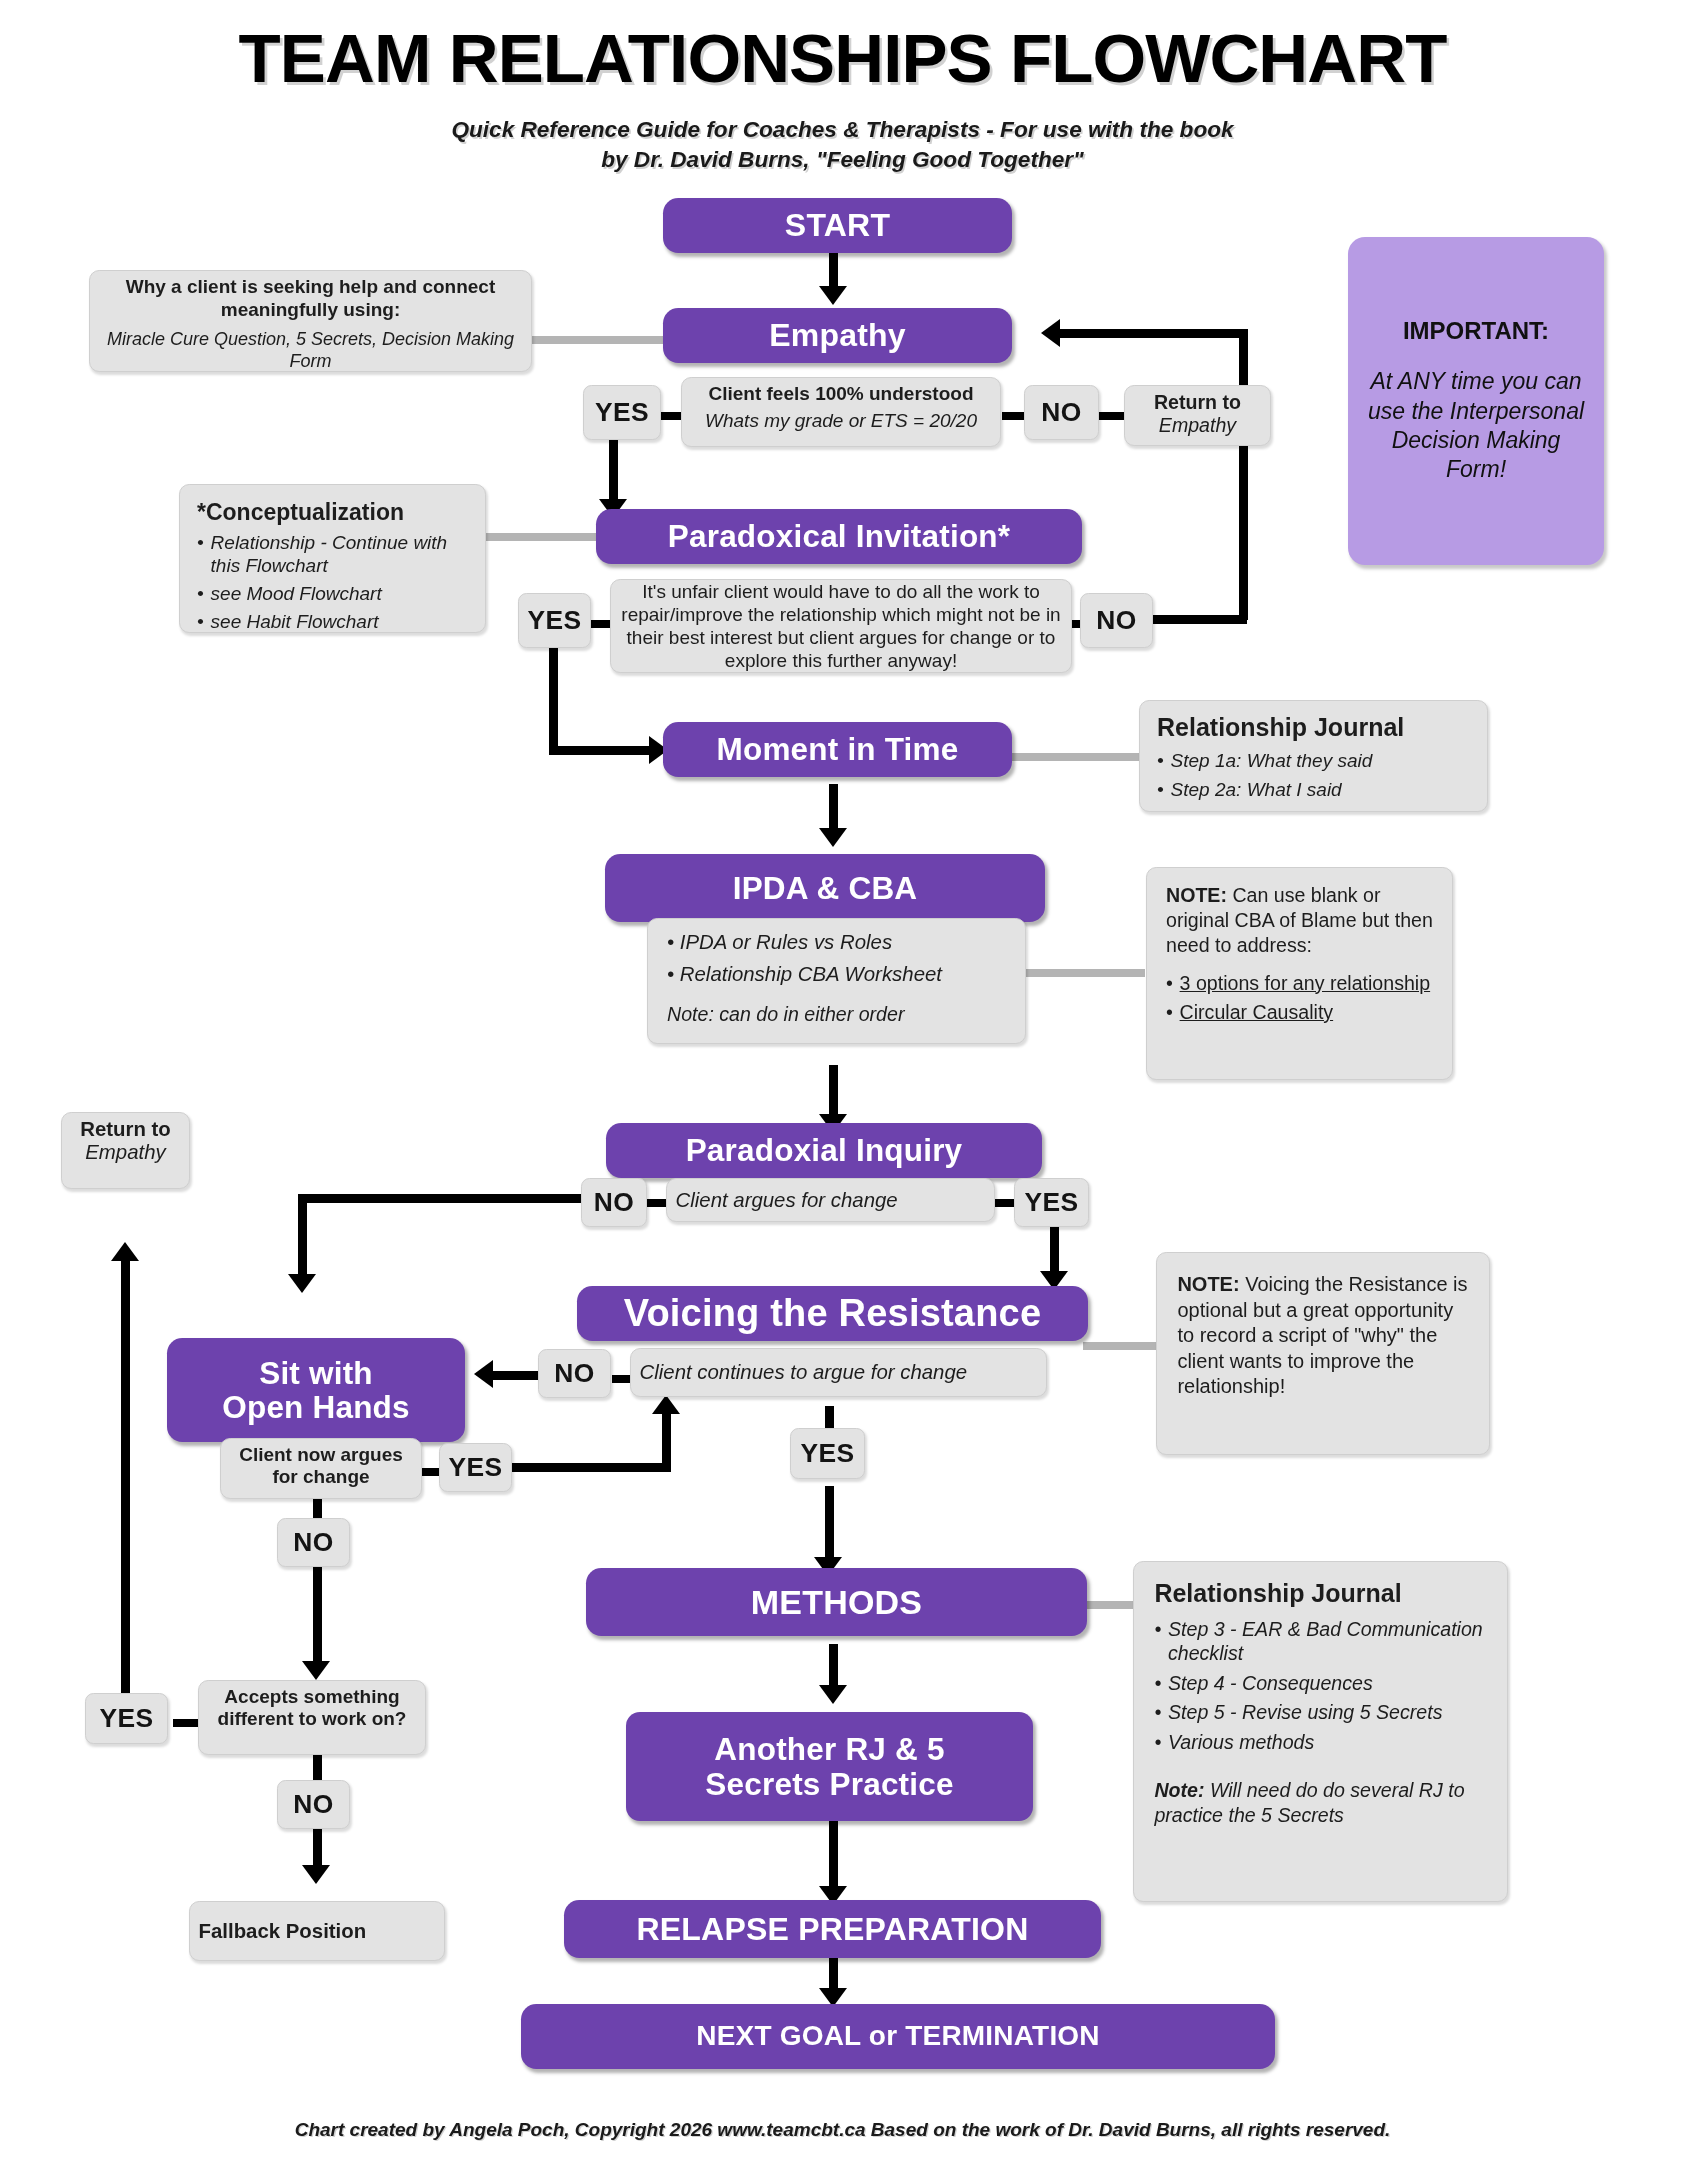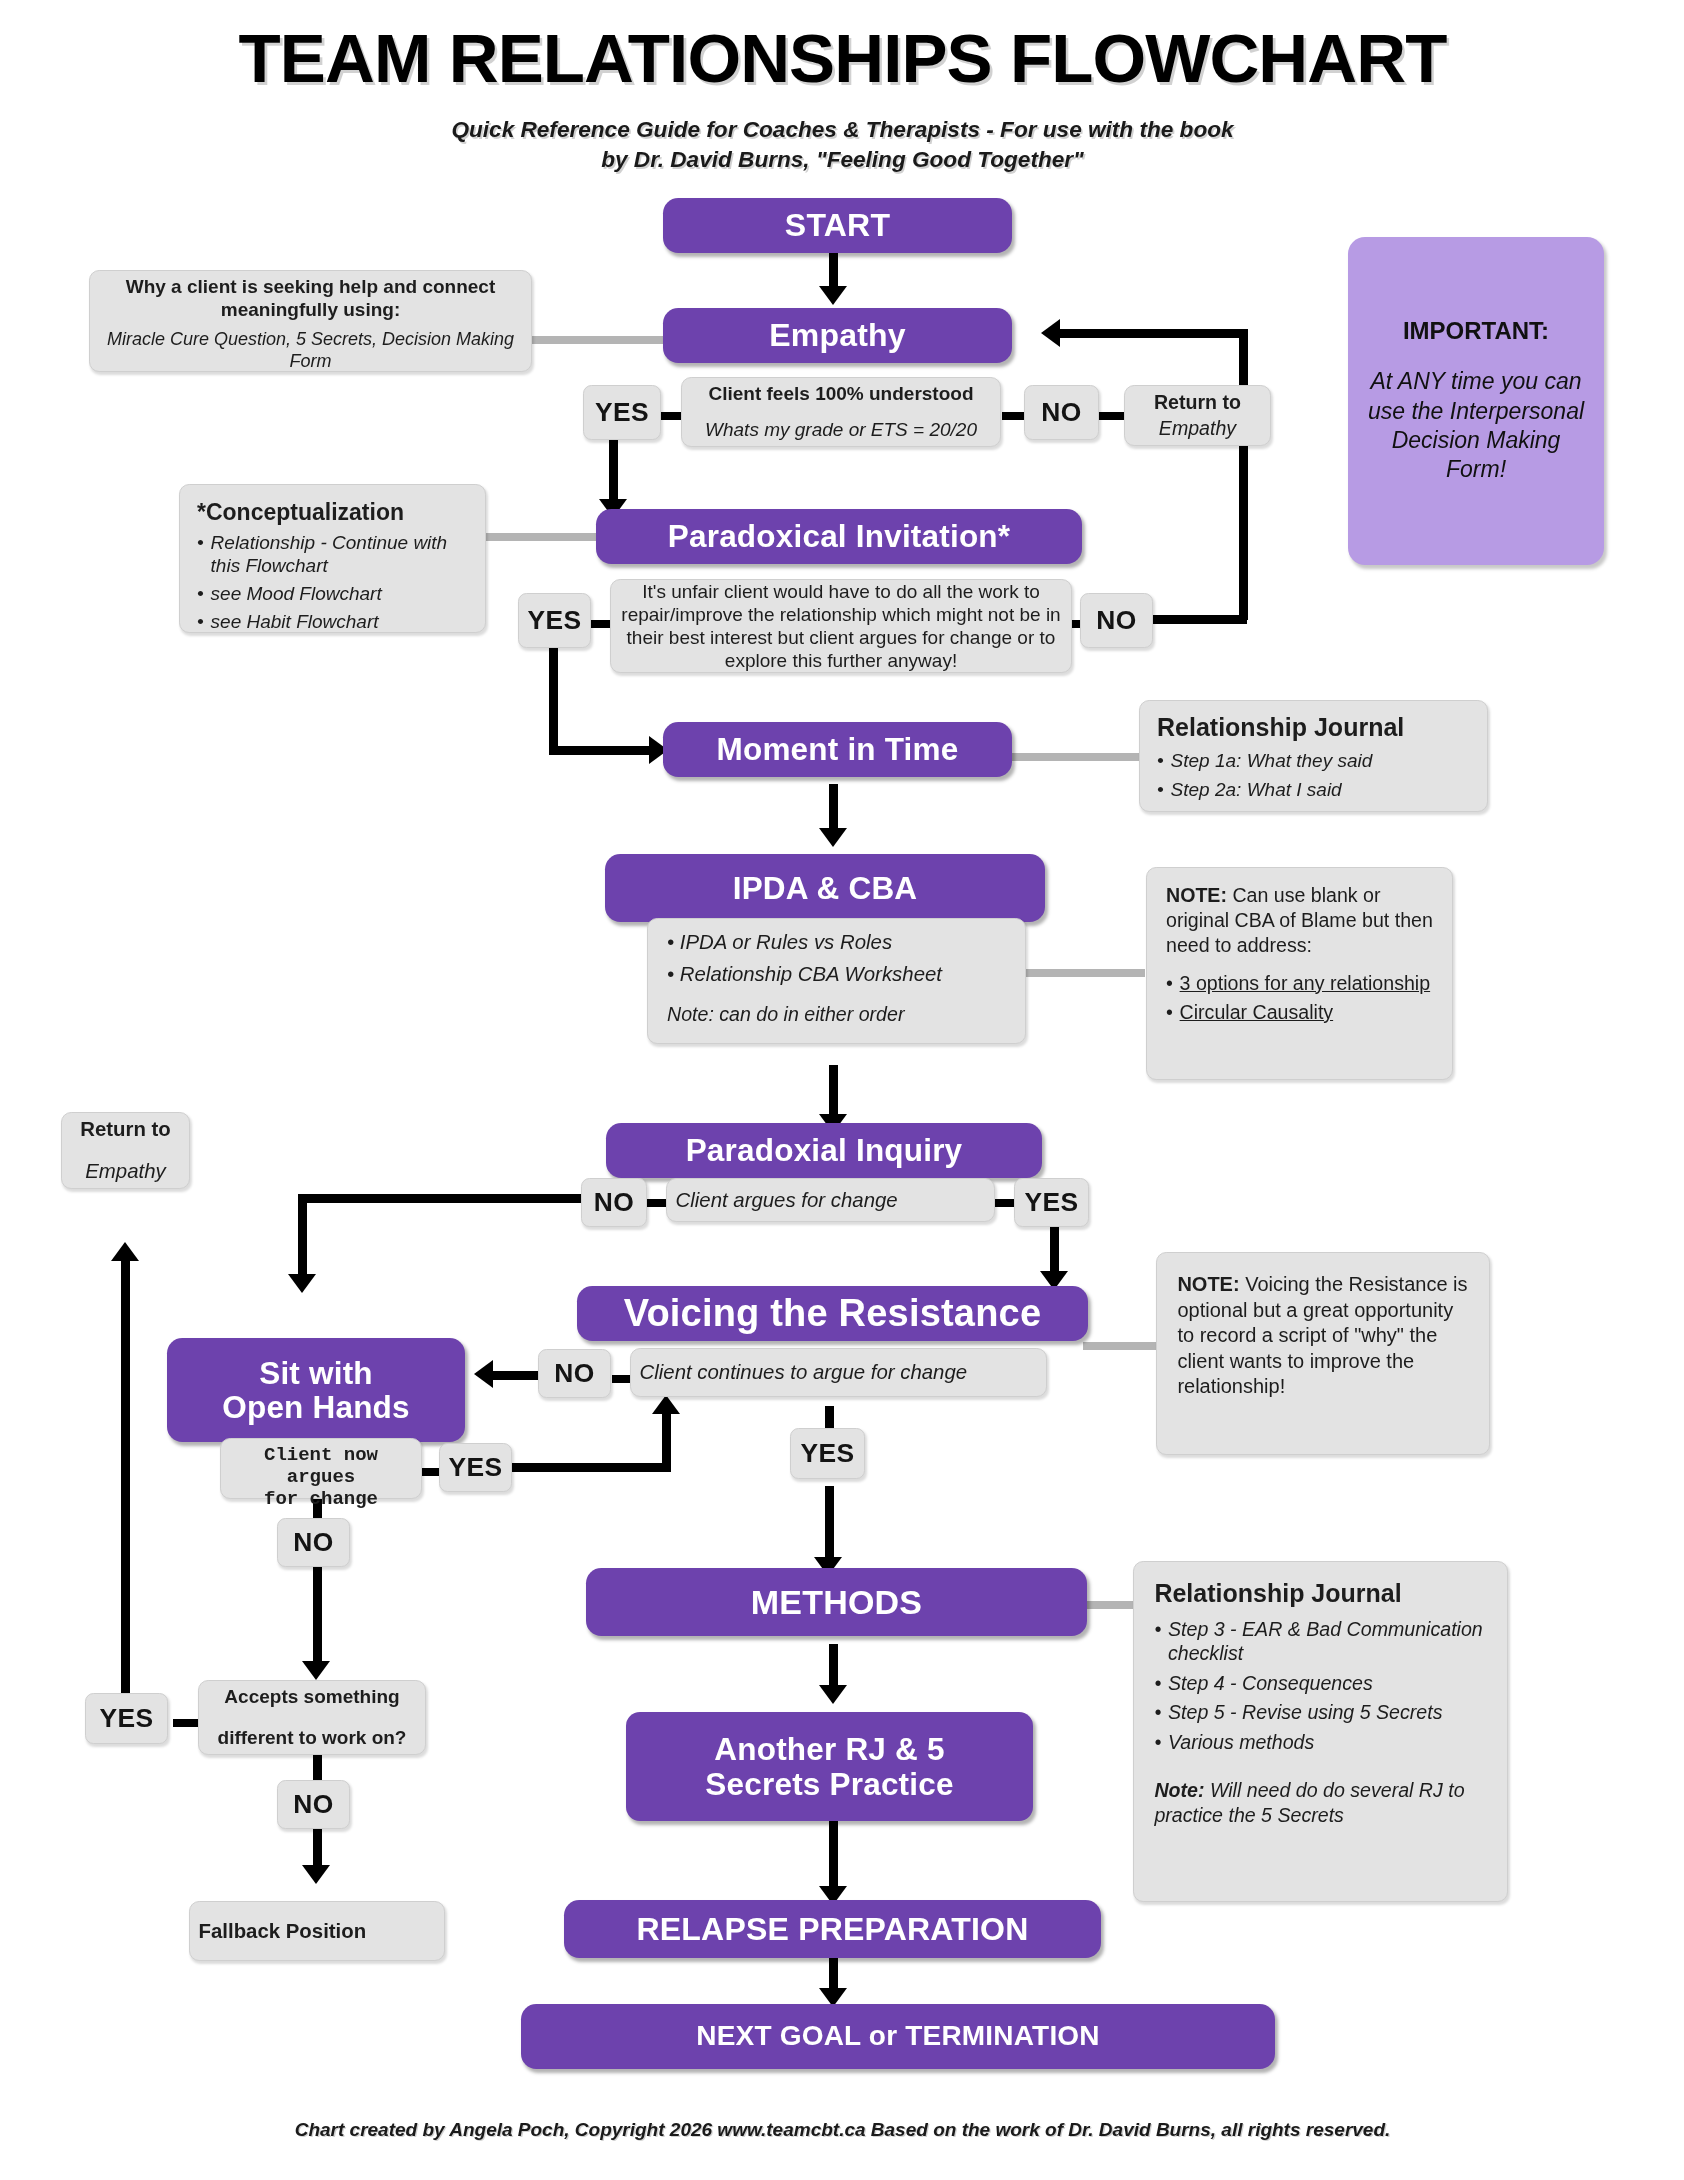--- a/index.html
+++ b/index.html
@@ -38,21 +38,21 @@
     text-align:center;font-weight:bold;
     box-shadow:2.6px 3.4px 3.4px rgba(0,0,0,0.30);
     letter-spacing:0.2px;
     line-height:1.08;
     padding:3.4px 8.5px;
   }
   .gray{
     background:#e3e3e3;border:1.3px solid #cfcfcf;border-radius:10.2px;
     color:#1d1d1d;
     box-shadow:1.7px 2.6px 2.6px rgba(0,0,0,0.14);
-    display:flex;align-items:center;justify-content:space-between;
+    display:flex;align-items:center;justify-content:flex-start;
     text-align:center;
     padding:5.1px 8.5px;
     box-sizing:border-box;
   }
   .gray.left{justify-content:flex-start;text-align:left;}
   .lav{
     background:#b79be4;border-radius:17px;color:#111;
     box-shadow:2.6px 3.4px 3.4px rgba(0,0,0,0.22);
     display:flex;align-items:center;justify-content:center;
     text-align:center;padding:12px;
@@ -305,21 +305,21 @@
   </div>
   <div class="node yn" style="left:790px;top:1428px;width:75px;height:51px;">
     <span>YES</span>
   </div>
 
   <div class="node purple" style="left:167px;top:1298px;width:298px;height:104px;font-size:31.5px;flex-direction:column;margin-top:40px;">
     <div>Sit with</div>
     <div>Open Hands</div>
   </div>
 
-  <div class="node gray" style="left:220px;top:1438px;width:202px;height:61px;flex-direction:column;font-size:19px;font-weight:bold;font-family:Liberation Mono, monospace;">
+  <div class="node gray" style="left:220px;top:1438px;width:202px;height:61px;flex-direction:column;font-size:19px;font-weight:bold;">
     <div>Client now argues</div>
     <div>for change</div>
   </div>
   <div class="node yn" style="left:439px;top:1443px;width:73px;height:49px;">
     <span>YES</span>
   </div>
   <div class="node yn" style="left:277px;top:1518px;width:73px;height:49px;">
     <span>NO</span>
   </div>
 

